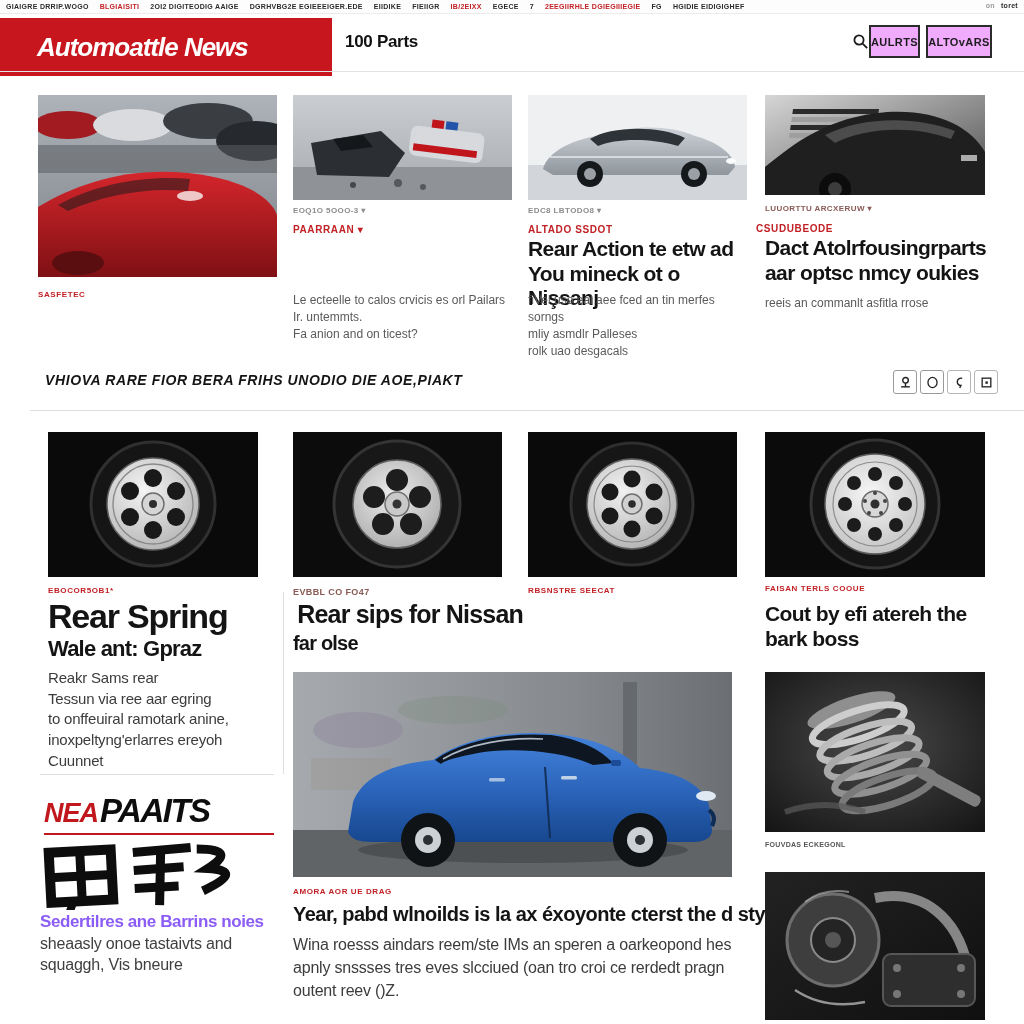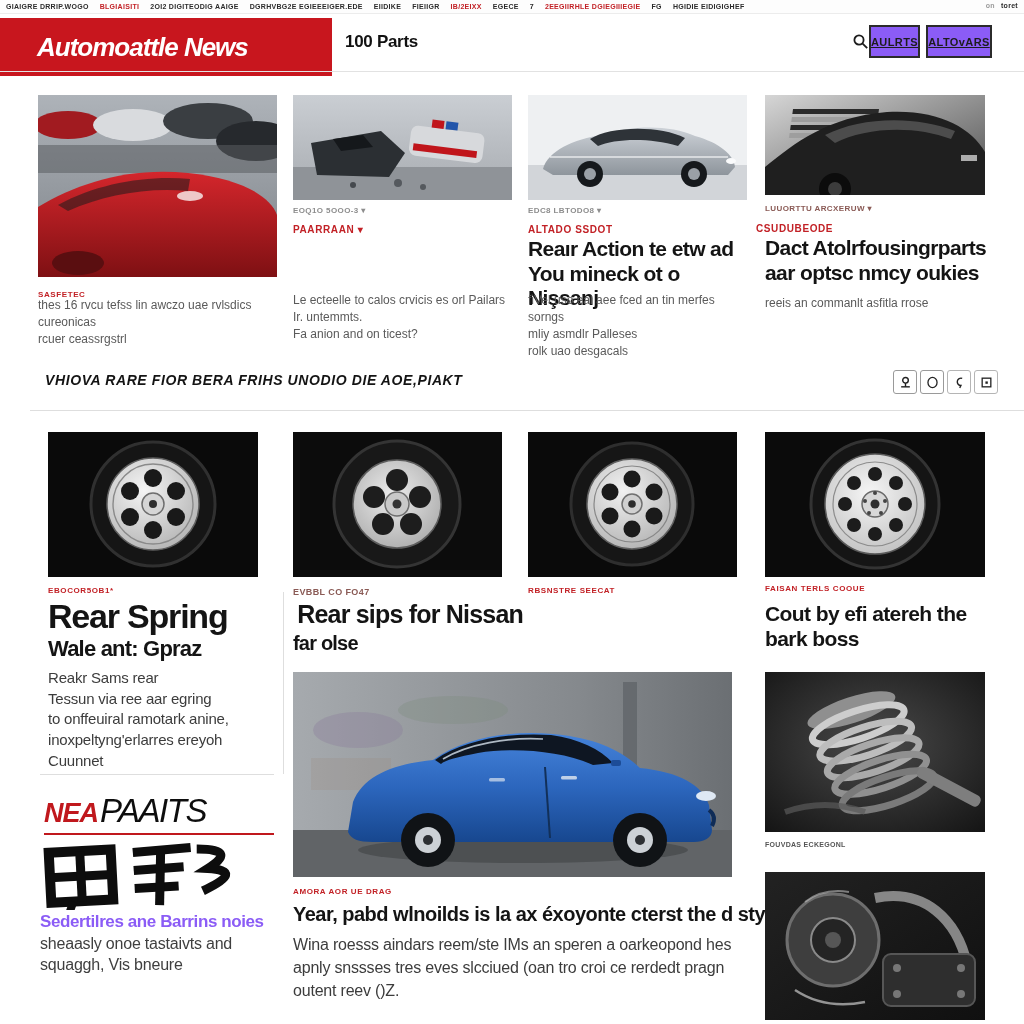--- a/index.html
+++ b/index.html
@@ -13,42 +13,42 @@
   .topbar { left:0; top:0; width:1024px; height:14px; background:#fdfdfd; border-bottom:1px solid #ececec;
     display:flex; align-items:center; gap:11px; padding:0 6px; white-space:nowrap; overflow:hidden; }
   .tb { font-size:7px; font-weight:bold; color:#2b2b2b; letter-spacing:0.3px; }
   .tb.red { color:#c22126; }
   .topbar-right { position:absolute; right:6px; top:2px; display:flex; gap:6px; }
   
   .header { left:0; top:14px; width:1024px; height:57px; background:#ffffff; }
   .logo-box { position:absolute; left:0; top:4px; width:332px; height:58px; background:#c8161e; display:flex; align-items:center; cursor:pointer; }
   .logo-text { padding-left:37px; color:#ffffff; font-size:26px; font-weight:bold; font-style:italic; letter-spacing:-1px; }
   .section-name { position:absolute; left:345px; top:18px; font-size:17px; font-weight:bold; color:#111; letter-spacing:-0.3px; }
-  .hdr-btn { position:absolute; top:11px; height:33px; border:2px solid #2b2b2b; background:#8b5cf6;
-    font-size:11px; font-weight:bold; letter-spacing:0.4px; color:#1c1c1c; display:flex; align-items:center; justify-content:center; cursor:pointer;text-decoration:underline; }
+  .hdr-btn { position:absolute; top:11px; height:33px; border:2px solid #2b2b2b; background:#f0abfc;
+    font-size:11px; font-weight:bold; letter-spacing:0.4px; color:#1c1c1c; display:flex; align-items:center; justify-content:center; cursor:pointer; }
   .hdr-rule { left:0; top:71px; width:1024px; height:1px; background:#e2e2e2; }
   
   .kicker { font-size:8px; font-weight:bold; color:#8d8d8d; letter-spacing:0.4px; cursor:pointer; }
   .kicker.dark { color:#8a5a55; }
   .tag { font-size:10px; font-weight:bold; color:#c22126; letter-spacing:0.6px; cursor:pointer; }
   .tag.small { font-size:8px; }
   .title1 { font-size:21px; font-weight:bold; color:#141414; line-height:1.17; letter-spacing:-0.6px; cursor:pointer; }
   .body1 { font-size:12px; color:#5a5a5a; line-height:1.42; white-space:pre-line; }
   .sec-title { font-size:14px; font-weight:bold; color:#141414; letter-spacing:0.6px; }
   .icon-btn { width:24px; height:24px; border:1px solid #9a9a9a; border-radius:3px; background:#fff;
     display:flex; align-items:center; justify-content:center; cursor:pointer; }
   .rule { background:#dedede; }
   .h-rear { font-size:34px; font-weight:bold; letter-spacing:-1.2px; color:#141414; cursor:pointer; }
   .h-sub { font-size:22px; font-weight:bold; letter-spacing:-0.8px; color:#141414; }
   .body2 { font-size:15px; color:#3c3c3c; line-height:1.38; white-space:pre-line; letter-spacing:-0.2px; }
   .h-med { font-size:25px; font-weight:bold; letter-spacing:-0.8px; color:#141414; line-height:1.15; cursor:pointer;text-align:right; }
   .h-med2 { font-size:21px; font-weight:bold; letter-spacing:-0.6px; color:#141414; line-height:1.2; cursor:pointer; }
   .brand-line { display:flex; align-items:baseline; gap:2px; }
   .brand-red { color:#c0181d; font-size:27px; font-weight:bold; font-style:italic; letter-spacing:-1px; }
-  .brand-black { color:#0d0d0d; font-size:33px; font-weight:normal; font-style:italic; letter-spacing:-1.5px; }
+  .brand-black { color:#0d0d0d; font-size:33px; font-weight:bold; font-style:italic; letter-spacing:-1.5px; }
   .bold-line { font-size:17px; font-weight:bold; color:#8b5cf6; letter-spacing:-0.4px; }
   .body3 { font-size:16px; color:#3f3f3f; line-height:1.3; white-space:pre-line; letter-spacing:-0.2px; }
   .feat-title { font-size:20px; font-weight:bold; color:#141414; letter-spacing:-0.5px; cursor:pointer; }
   .body4 { font-size:16px; color:#3c3c3c; line-height:1.45; white-space:pre-line; letter-spacing:-0.2px; }
   .tiny-label { font-size:7px; font-weight:bold; color:#555; letter-spacing:0.3px; }
   .img { display:block; cursor:pointer; }
   svg { display:block; }
 </style>
 </head>
 <body>
@@ -177,22 +177,20 @@
       </g>
       <path d="M0,100 L0,72 C30,48 62,22 122,17 C172,14 206,32 220,57 L220,100 Z" fill="#1f1f1f"></path>
       <path d="M60,40 C95,22 150,20 190,36 L186,44 C150,30 100,32 70,48 Z" fill="#6a6a6a" opacity="0.6"></path>
       <circle cx="70" cy="94" r="16" fill="#0c0c0c"></circle>
         <circle cx="70" cy="94" r="7" fill="#3c3c3c"></circle>
       <rect x="196" y="60" width="16" height="6" fill="#cfcfcf" opacity="0.8"></rect>
     </svg>
   </div>
 
   <div class="abs" style="left:38px; top:283px;"><span class="tag small">SASFETEC</span></div>
-  <div class="abs body1" style="left:38px; top:297px; width:240px;">thes 16 rvcu tefss lin awczo uae rvlsdics cureonicas
-rcuer ceassrgstrl</div>
 
   <div class="abs kicker" style="left:293px; top:206px;">EOQ1O 5OOO-3 ▾</div>
   <div class="abs tag" style="left:293px; top:224px;">PAARRAAN ▾</div>
   <div class="abs body1" style="left:293px; top:292px; width:222px;">Le ecteelle to calos crvicis es orl Pailars
 Ir. untemmts.
 Fa anion and on ticest?</div>
 
   <div class="abs kicker" style="left:528px; top:206px;">EDC8 LBTODO8 ▾</div>
   <div class="abs tag" style="left:528px; top:224px;">ALTADO SSDOT</div>
   <div class="abs title1" style="left:528px; top:237px; width:222px;">Reaır Action te etw ad You mineck ot o Nişsanj</div>

